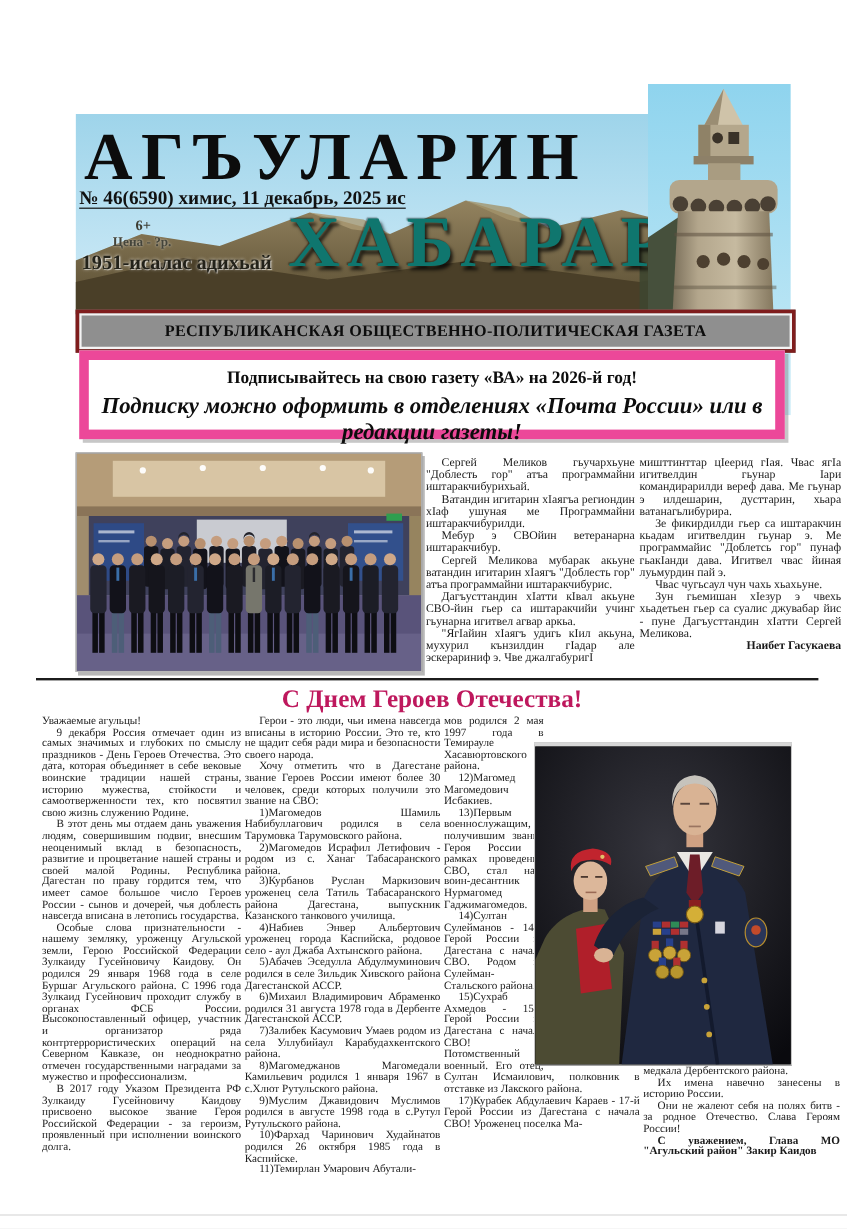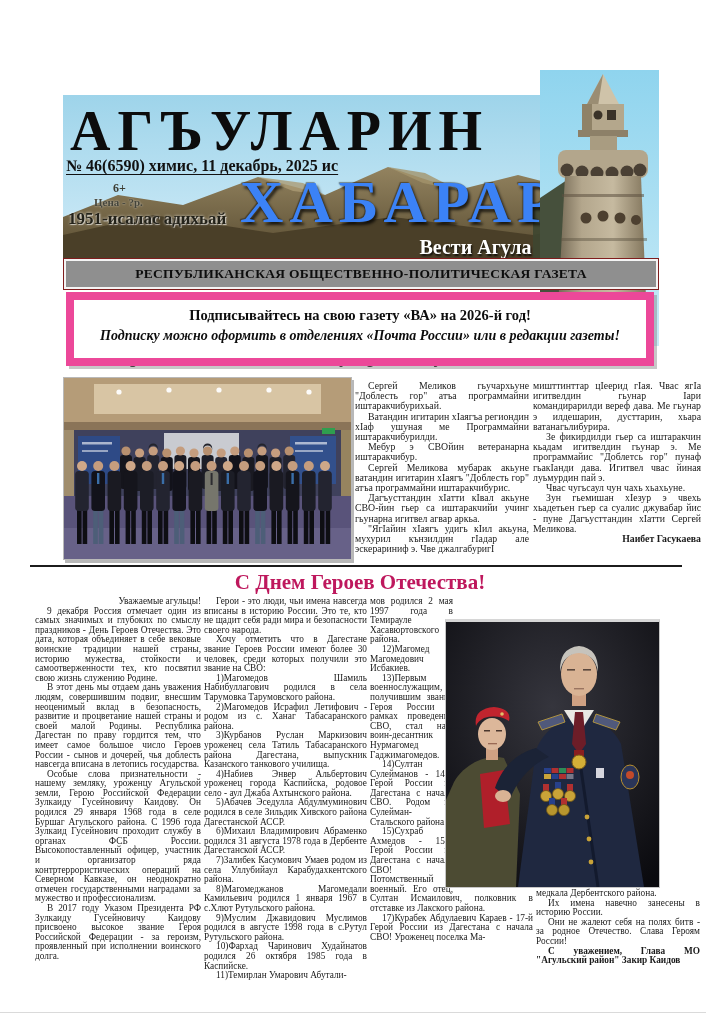--- a/index.html
+++ b/index.html
@@ -14,40 +14,40 @@
   .mast-title{left:70px;top:103px;width:500px;text-align:left;font-size:56px;font-weight:bold;
               letter-spacing:7px;line-height:1;color:#0c0c0c;z-index:2;white-space:nowrap;}
   .issue-line{left:66px;top:157px;font-size:16px;font-weight:bold;color:#111;z-index:4;
               text-decoration:underline;text-underline-offset:3px;white-space:nowrap;}
   .age{left:113px;top:181px;font-size:12px;font-weight:bold;color:#3d3d33;z-index:4;}
   .price{left:94px;top:196px;font-size:11px;font-weight:bold;color:#44443a;z-index:4;
          text-shadow:0 0 2px rgba(255,255,255,.7);}
   .since{left:68px;top:209px;font-size:17px;font-weight:bold;color:#23221a;z-index:4;
          text-shadow:0 0 3px rgba(255,255,255,.8),1px 1px 0 rgba(255,255,255,.5);white-space:nowrap;}
   .mast-sub{left:240px;top:172px;width:320px;text-align:center;font-size:60px;font-weight:bold;
-            letter-spacing:6px;line-height:1;color:#3b82f6;z-index:2;white-space:nowrap;
+            letter-spacing:6px;line-height:1;color:#0f766e;z-index:2;white-space:nowrap;
             text-shadow:2px 3px 3px rgba(0,0,0,.75),-1px -1px 1px rgba(0,0,0,.4);}
   .mast-ru{left:393px;top:236px;width:165px;text-align:center;font-size:20px;font-weight:bold;
            color:#ffffff;z-index:2;text-shadow:1px 2px 2px rgba(0,0,0,.8);white-space:nowrap;}
-  .banner{left:63px;top:258px;width:594px;height:30px;background:#8f8f8f;border:1px solid #7f1d1d;
+  .banner{left:63px;top:258px;width:594px;height:30px;background:#8f8f8f;border:3px solid #7f1d1d;
           box-shadow:inset 0 0 0 2px #f4f4f4;z-index:4;display:flex;align-items:center;justify-content:center;}
   .banner span{font-size:13.5px;font-weight:bold;color:#0d0d0d;letter-spacing:.3px;white-space:nowrap;}
   .subbox{left:66px;top:292px;width:572px;height:58px;background:#fff;border:8px solid #ec4899;
           z-index:4;text-align:center;box-shadow:3px 3px 0 rgba(130,130,130,.45);}
   .subbox .l1{margin-top:7px;font-size:14.5px;font-weight:bold;color:#0d0d0d;}
-  .subbox .l2{margin-top:4px;font-size:14px;font-weight:bold;font-style:italic;color:#0d0d0d;}
+  .subbox .l2{margin-top:4px;font-size:19px;font-weight:bold;font-style:italic;color:#0d0d0d;}
 
   
   .a1-head{left:35px;top:346px;width:500px;text-align:center;font-size:19px;font-weight:bold;color:#0d0d0d;white-space:nowrap;}
   .photo1{left:63px;top:377px;width:287px;height:181px;border:1px solid #b9b9b9;
           box-shadow:2px 3px 0 rgba(125,125,125,.55);background:#888;}
   .col{text-align:justify;}
   .col p{margin:0;text-indent:13px;}
   .col p.noind{text-indent:0;}
-  .col p.cent{text-indent:0;text-align:right;}
+  .col p.cent{text-indent:0;text-align:left;}
   .a1col{font-size:9.8px;line-height:10.2px;}
   .a1a{left:355px;top:381px;width:174px;height:184px;}
   .a1b{left:533px;top:381px;width:168px;height:184px;}
   .a1sig{margin-top:8px;text-align:right;font-weight:bold;text-indent:0;}
 
   
   .rule1{left:30px;top:565px;width:652px;height:2px;background:#1c1c1c;}
   .a2-head{left:35px;top:570px;width:650px;text-align:center;font-size:21px;font-weight:bold;color:#be185d;}
   .a2col{font-size:9.3px;line-height:9.6px;}
   .a2col p{text-indent:12px;}
@@ -83,21 +83,20 @@
       <polygon points="0,122 55,100 120,110 195,82 262,100 325,72 395,95 455,80 525,98 588,78 588,167 0,167" fill="url(#mtn)"></polygon>
       <polygon points="195,82 230,96 262,100 240,88" fill="#ab9b74" opacity=".8"></polygon>
       <polygon points="325,72 360,88 395,95 362,78" fill="#a3936c" opacity=".8"></polygon>
       <polygon points="0,140 90,120 210,138 330,122 470,140 588,118 588,167 0,167" fill="#4a3f28"></polygon>
       <polygon points="470,110 588,72 588,167 470,167" fill="#3e4630" opacity=".9"></polygon>
     </svg>
   </div>
 
   <div class="abs mast-title">АГЪУЛАРИН</div>
   <div class="abs mast-sub">ХАБАРАР</div>
-  <div class="abs mast-ru">Вести Агула</div>
   <div class="abs issue-line">№ 46(6590) химис, 11 декабрь, 2025 ис</div>
   <div class="abs age">6+</div>
   <div class="abs price">Цена - ?р.</div>
   <div class="abs since">1951-исалас адихьай</div>
 
   <div class="abs tower">
     <svg width="100%" height="100%" viewBox="0 0 119 276" preserveAspectRatio="none">
       <defs>
         <linearGradient id="tsky" x1="0" y1="0" x2="0" y2="1">
           <stop offset="0" stop-color="#8fd4ee"></stop>

